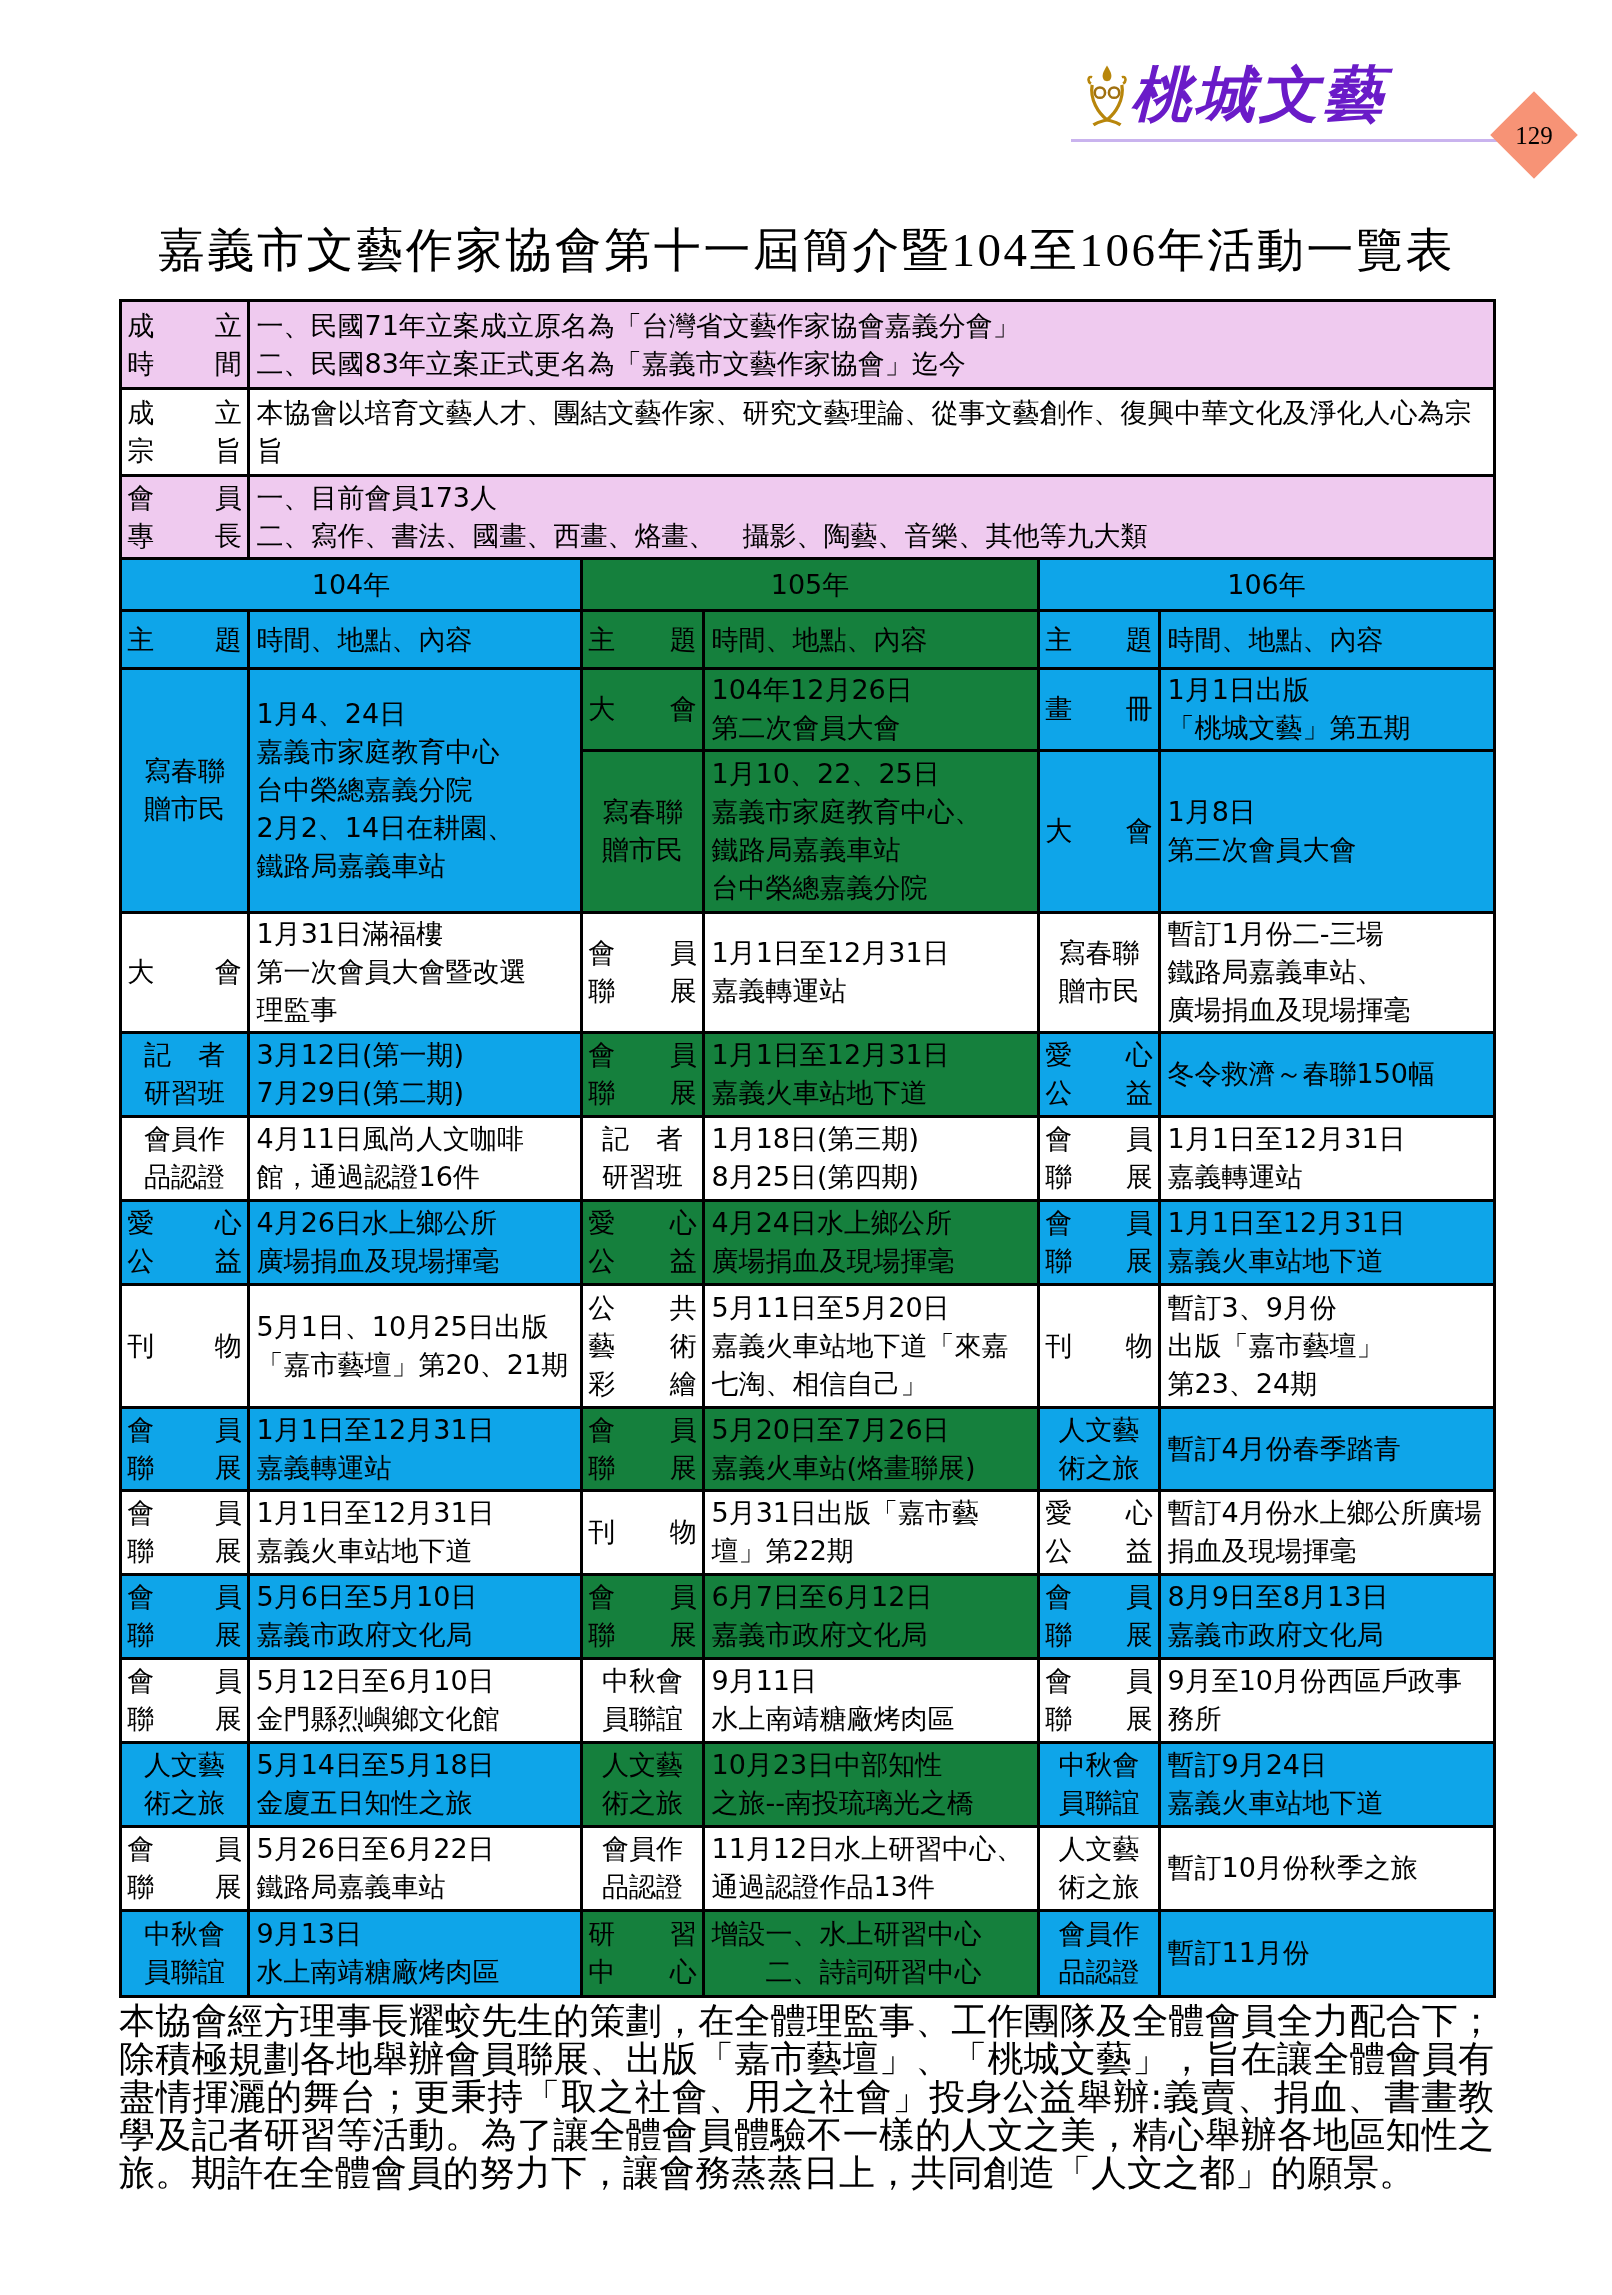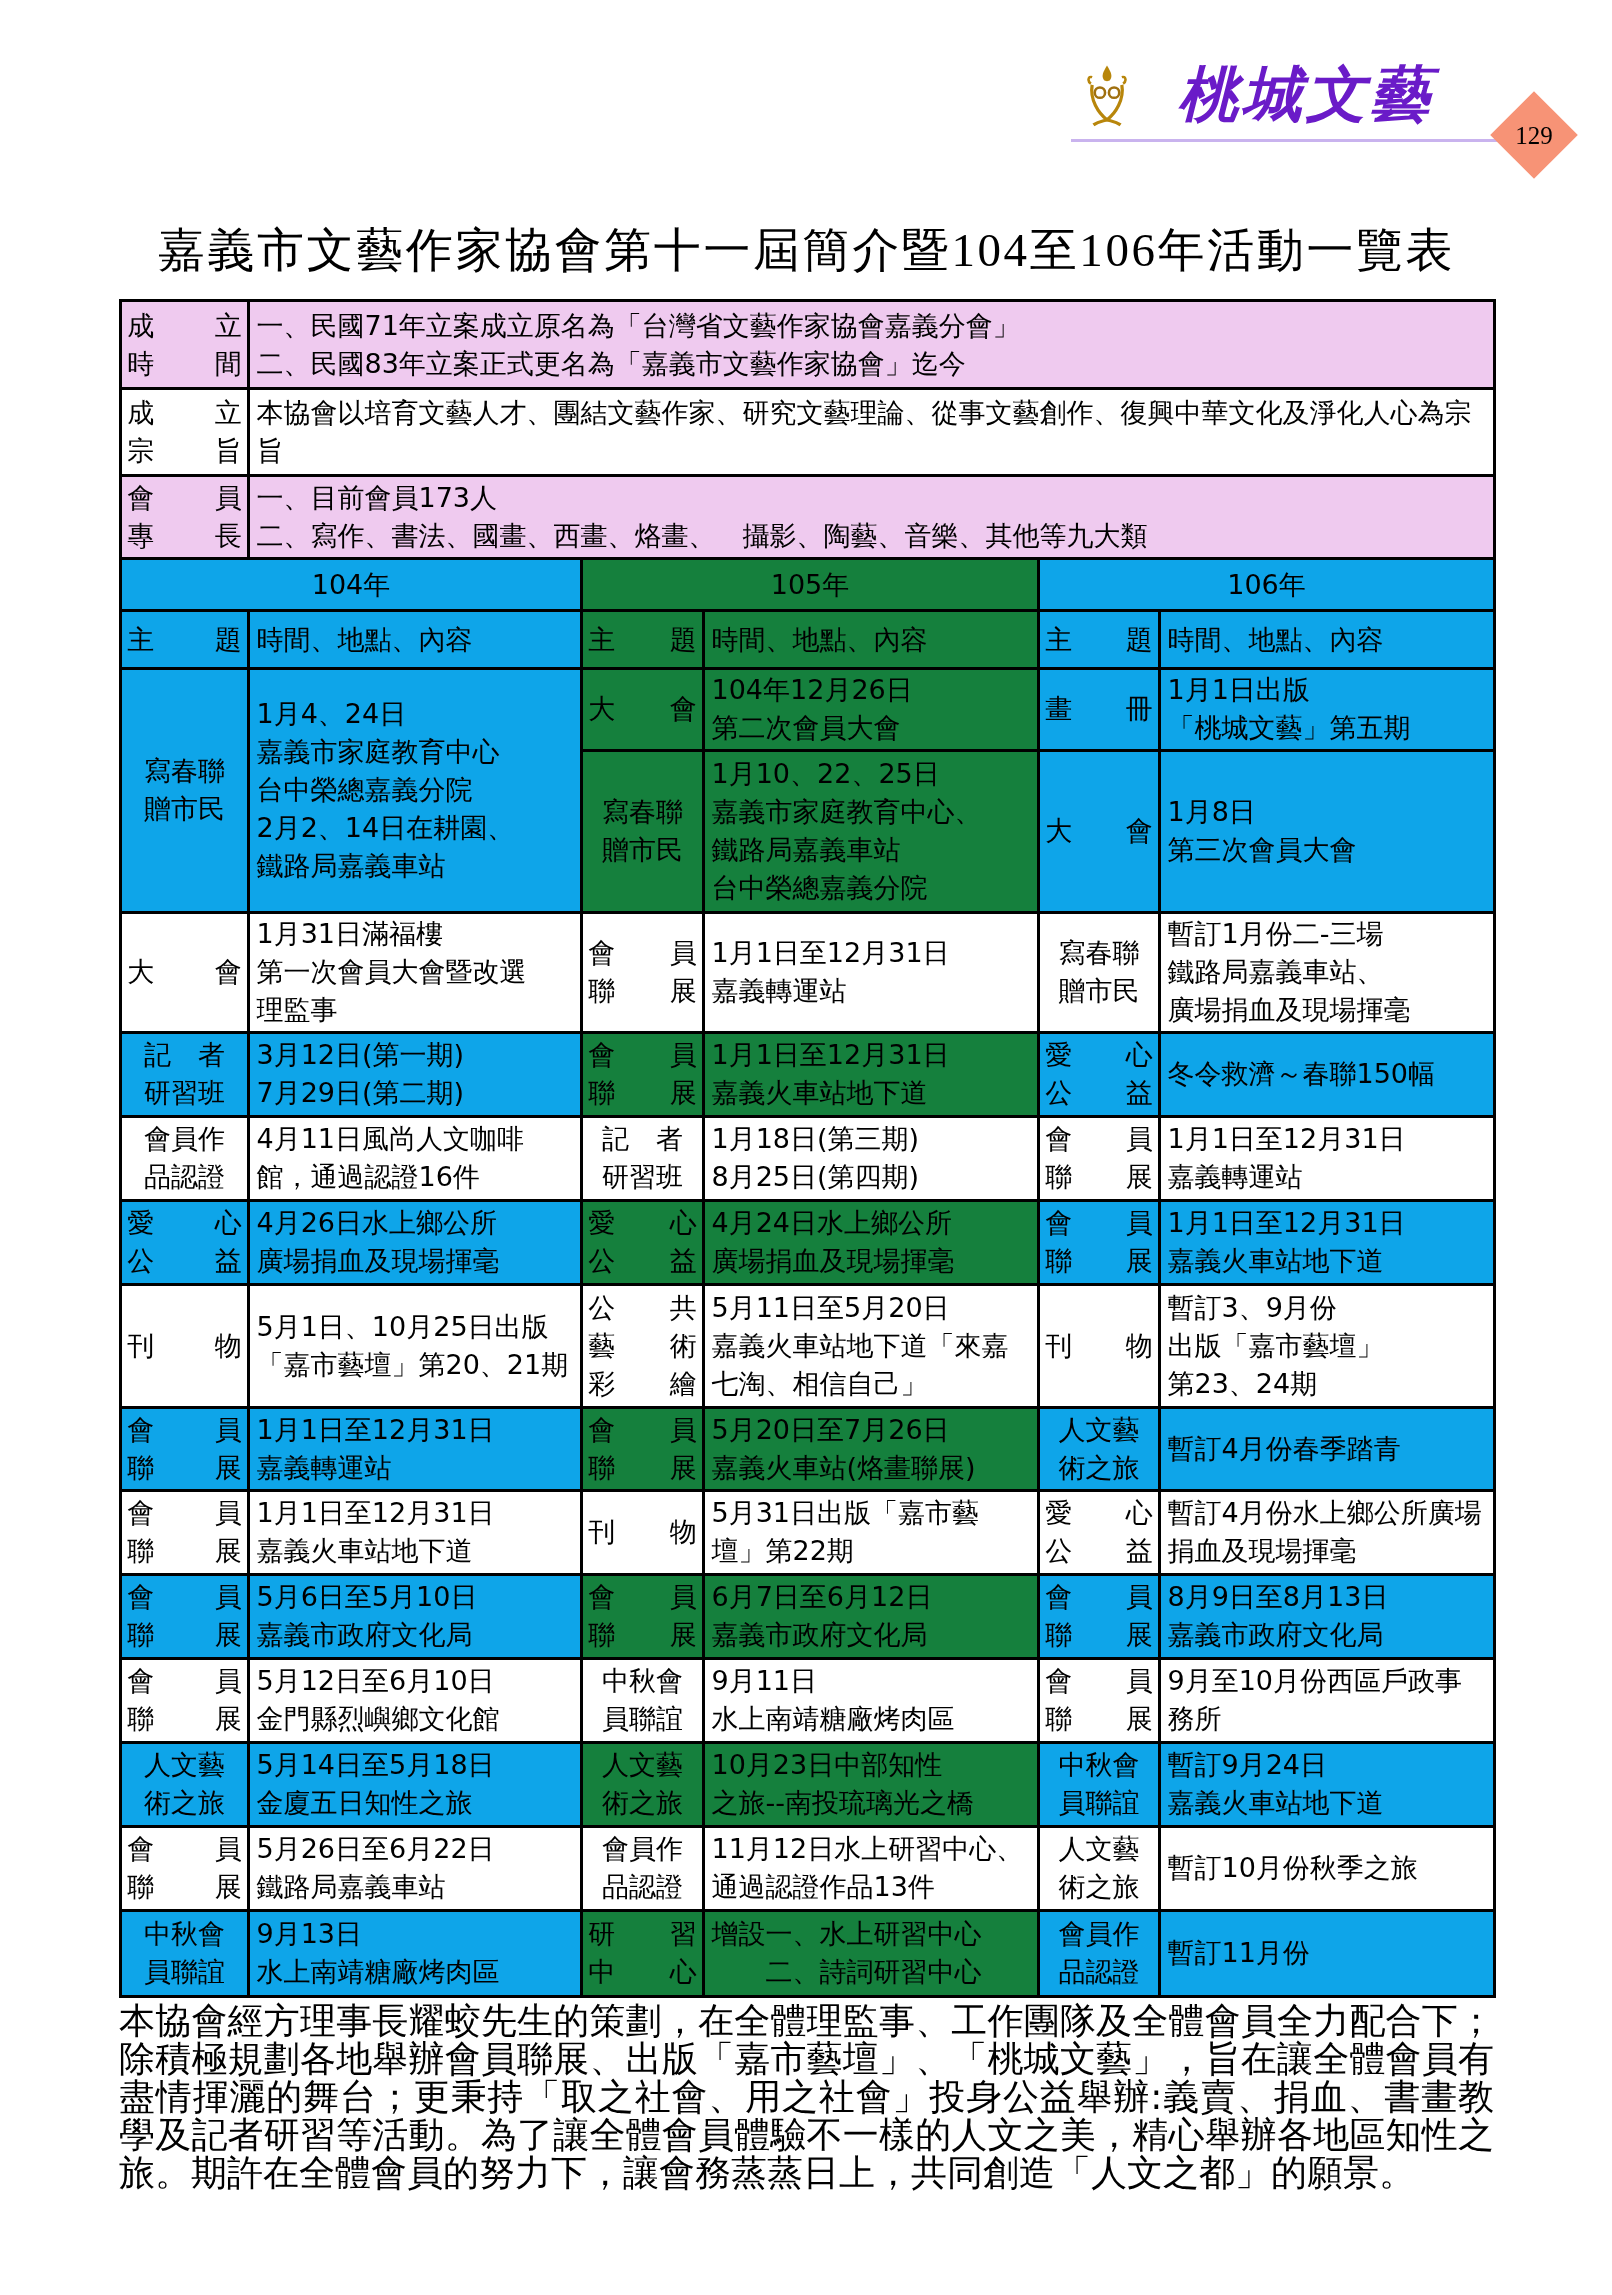--- a/index.html
+++ b/index.html
@@ -1,21 +1,21 @@
 <!DOCTYPE html>
 <html style="font-size:10.4px"><head>
 <meta charset="utf-8">
 <style>
   html, body { margin:0; padding:0; background:#ffffff; }
   body { width:1612px; height:2295px; position:relative; overflow:hidden;
          font-family:"DejaVu Sans","Liberation Sans",sans-serif; color:#000; }
   .header { position:absolute; left:0; top:0; width:1612px; height:195px; }
   .logo-emblem { position:absolute; left:1087px; top:64px; width:40px; height:65px; }
   .logo-text { position:absolute; left:1131px; top:55px; font-family:"DejaVu Serif",serif; font-size:60px;
-               color:#6a1bc8; font-weight:bold; letter-spacing:3.9px; font-style:italic; line-height:78px;margin-left:47px; }
+               color:#6a1bc8; font-weight:bold; letter-spacing:3.9px; font-style:italic; line-height:78px; }
   .header-rule { position:absolute; left:1071px; top:139px; width:500px; height:3.2px; background:#c9b3ee; }
   .page-badge { position:absolute; left:1503px; top:104px; width:62px; height:62px; transform:rotate(45deg);
                 background:#f79376; }
   .page-num { position:absolute; left:1495px; top:116px; width:78px; text-align:center;
               font-family:"Liberation Serif",serif; font-size:25px; line-height:39px; color:#000; }
   .title { position:absolute; left:119px; top:218px; width:1375px; text-align:center;
            font-family:"Liberation Serif","DejaVu Serif",serif; font-weight:normal; font-size:47px;
            line-height:65px; letter-spacing:2.6px; }
   table.main { position:absolute; left:119px; top:299px; width:1375px; border-collapse:collapse;
                table-layout:fixed; font-size:27px; line-height:38px; }

